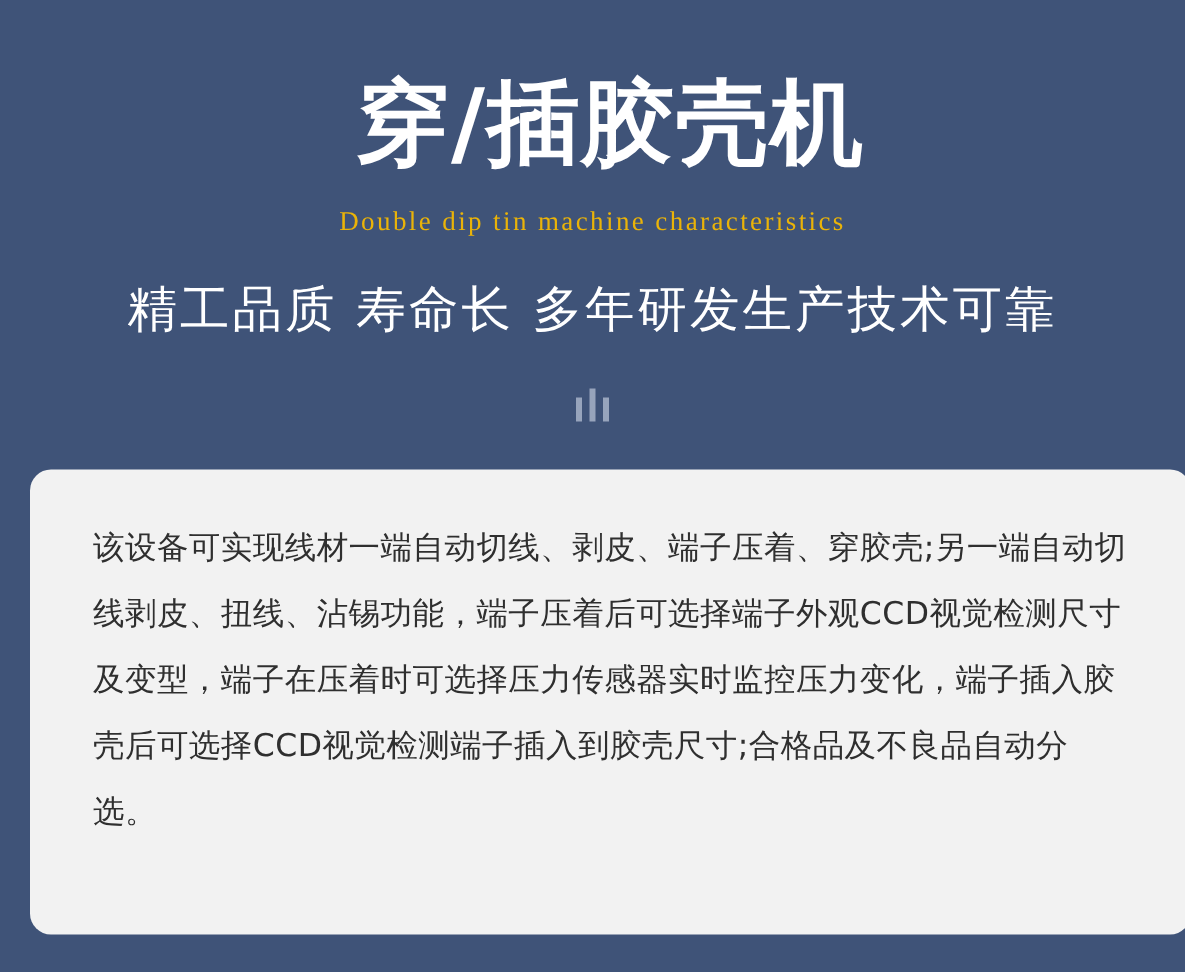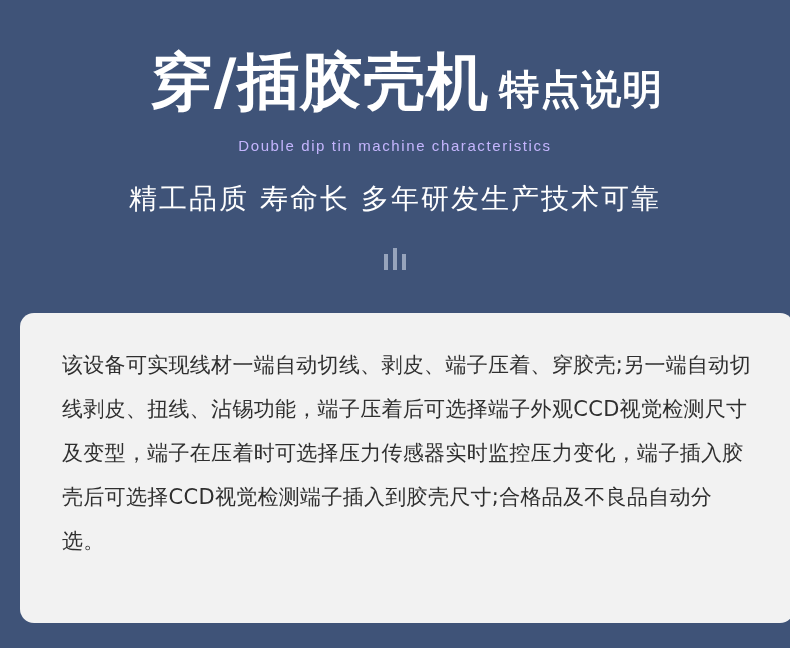--- a/index.html
+++ b/index.html
@@ -49,29 +49,29 @@
     font-size: 40px;
     font-weight: bold;
     color: #ffffff;
     margin-left: 10px;
     letter-spacing: 1px;
     font-family: "DejaVu Sans", "Liberation Sans", sans-serif;
   }
 
   .subtitle-en {
     margin-top: 20px;
-    font-size: 15px;
-    color: #c4b5fd;
+    font-size: 18px;
+    color: #eab308;
     letter-spacing: 1.6px;
-    font-family: Liberation Sans, sans-serif;
+    font-family: Liberation Serif, serif;
   }
 
   .tagline {
     margin-top: 26px;
-    font-size: 28px;
+    font-size: 33px;
     color: #ffffff;
     letter-spacing: 2px;
     font-family: "DejaVu Sans", "Liberation Sans", sans-serif;
   }
 
   .divider {
     margin: 30px auto 0 auto;
     display: flex;
     justify-content: center;
     align-items: flex-end;
@@ -109,21 +109,20 @@
   }
 </style>
 </head>
 <body>
 
 <div class="page">
 
   <div class="header">
     <div class="title-line">
       <span class="title-main">穿/插胶壳机</span>
-      <span class="title-sub">特点说明</span>
     </div>
 
     <div class="subtitle-en">Double dip tin machine characteristics</div>
 
     <div class="tagline">精工品质 寿命长 多年研发生产技术可靠</div>
 
     <div class="divider">
       <span class="b1"></span>
       <span class="b2"></span>
       <span class="b3"></span>

